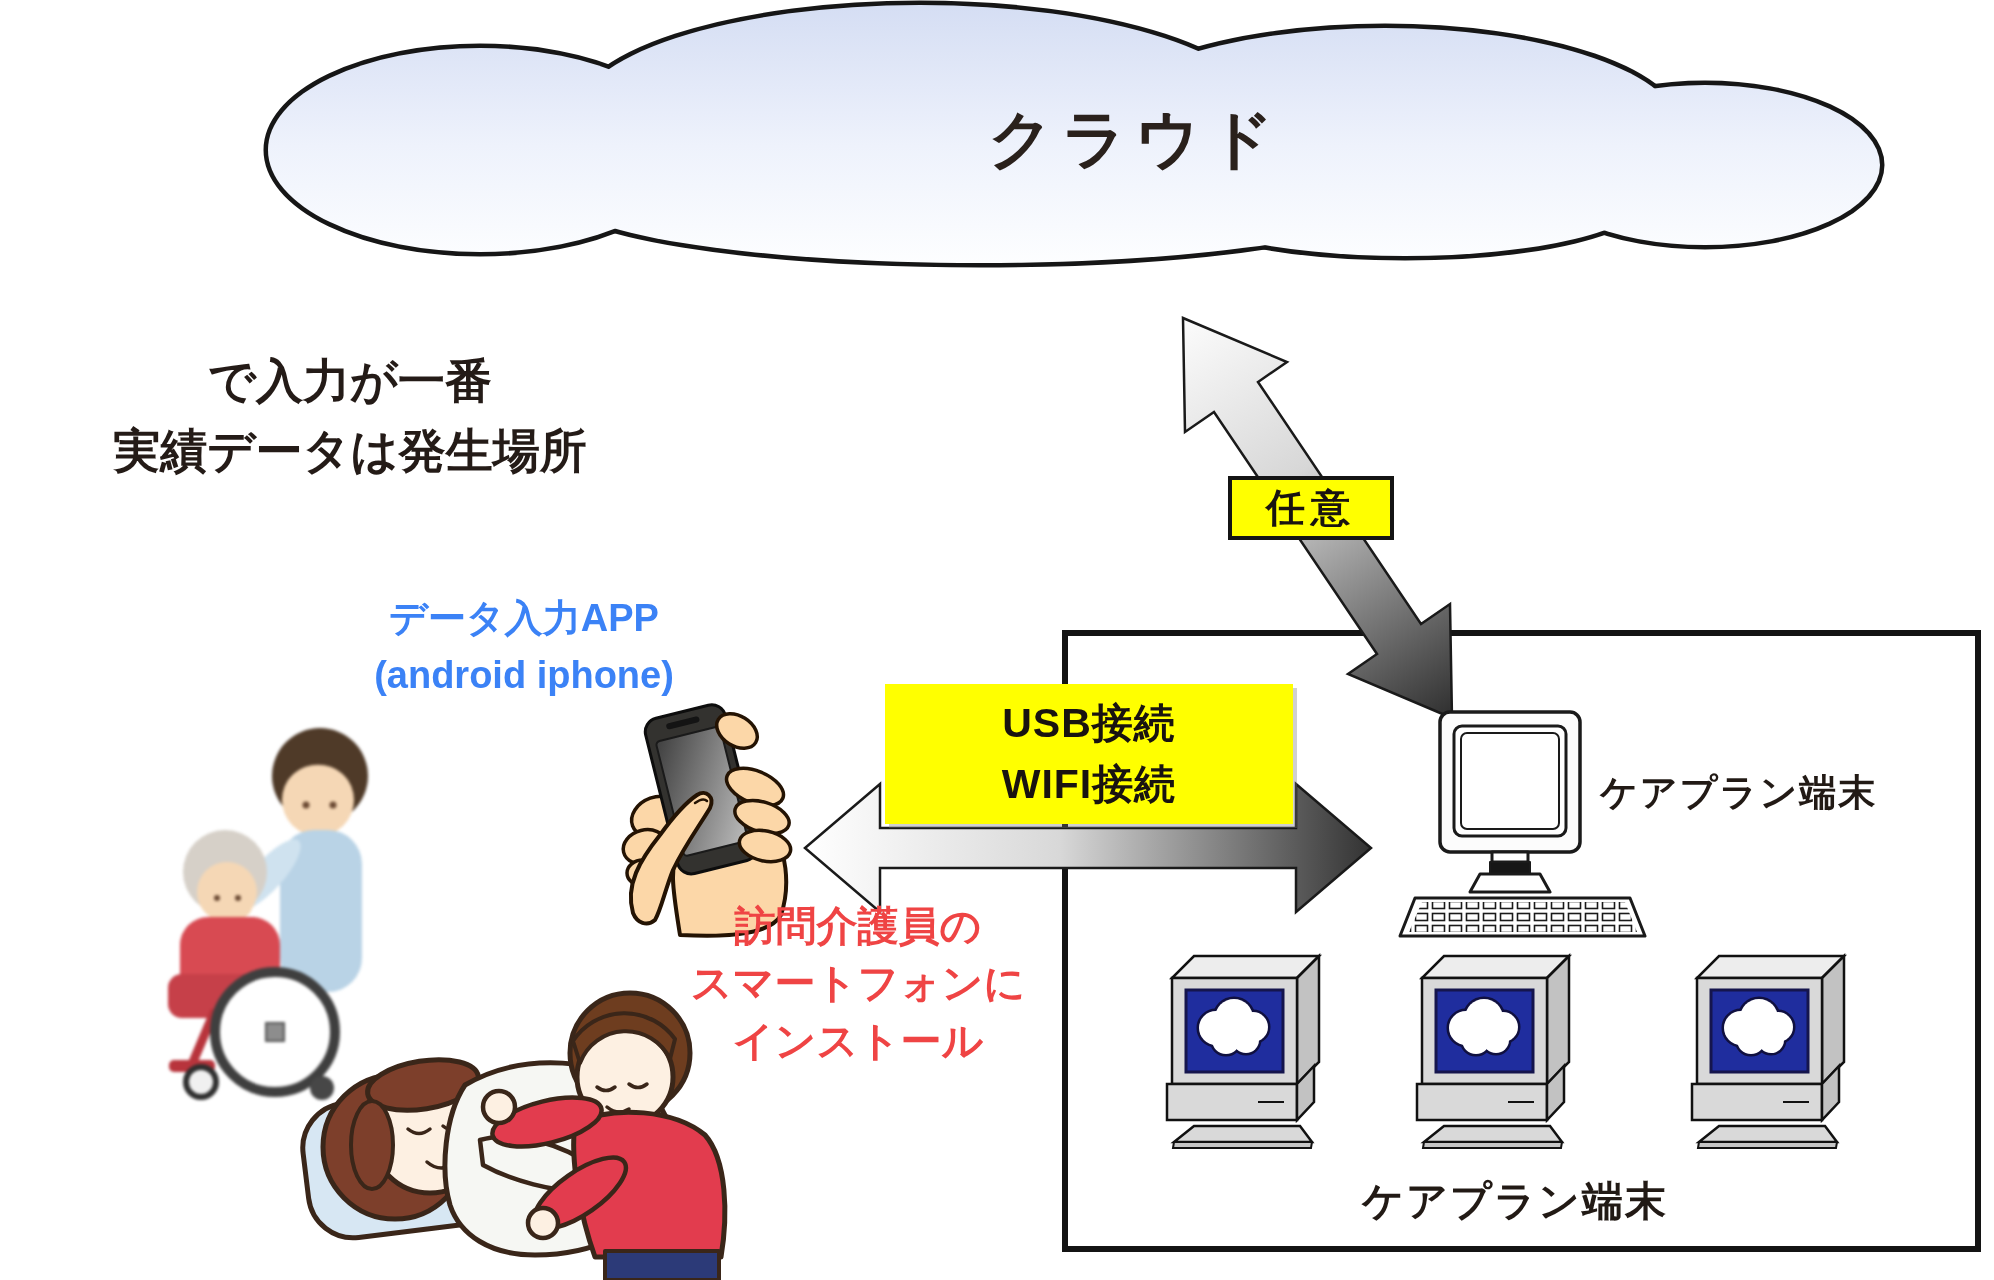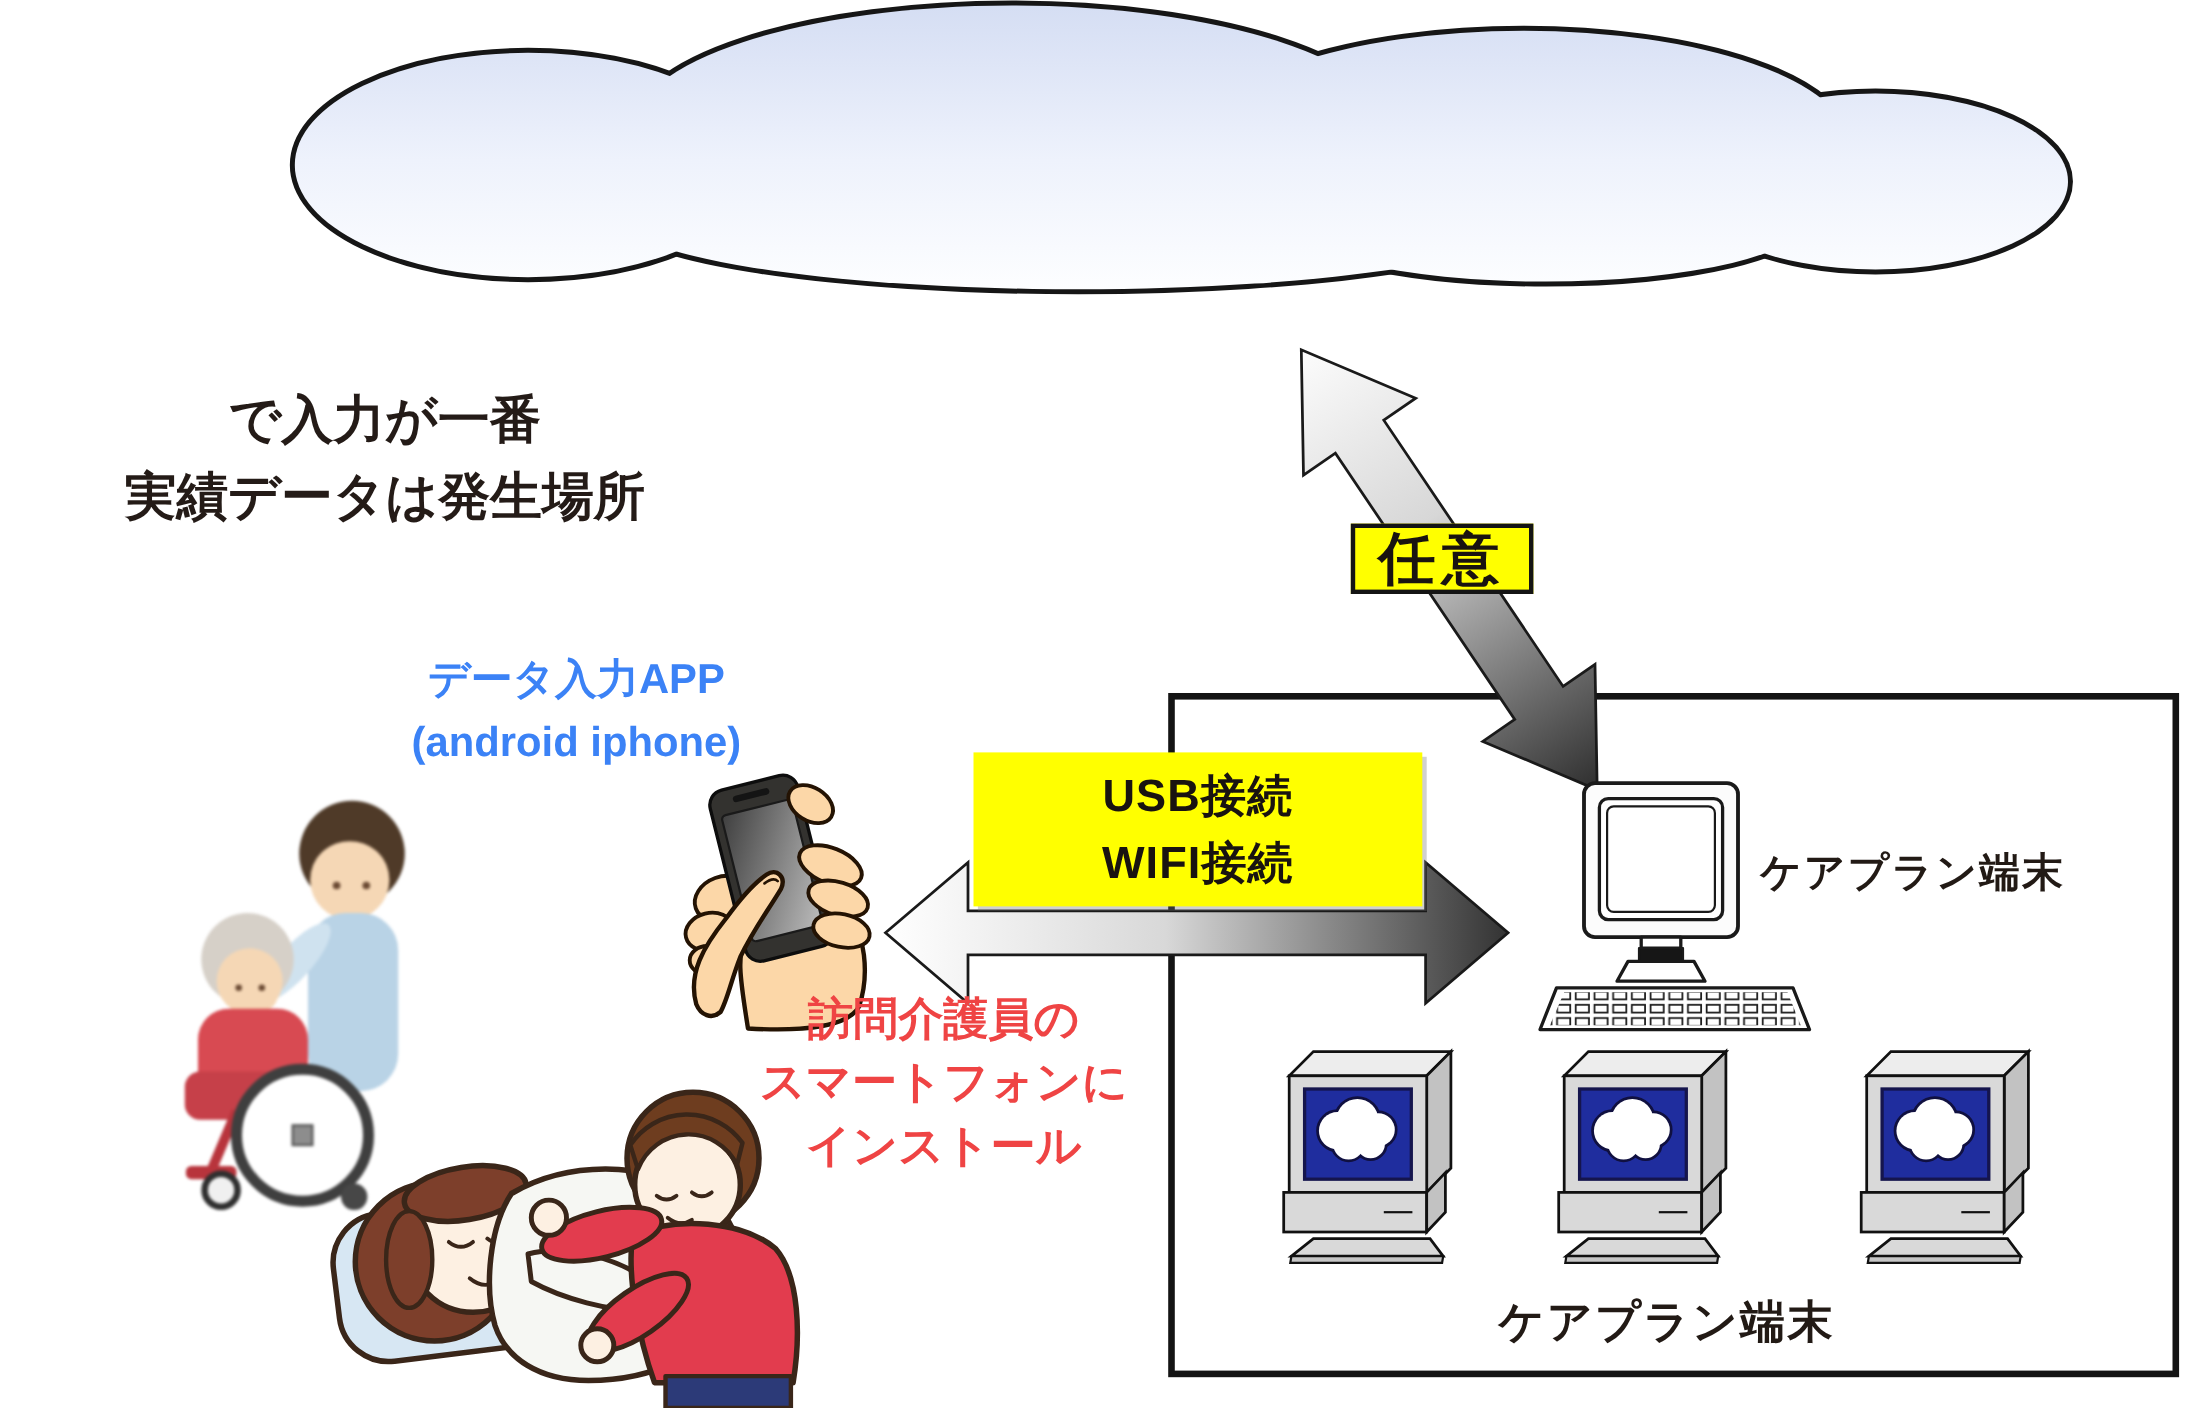--- a/index.html
+++ b/index.html
@@ -13,21 +13,21 @@
   .txt{position:absolute;z-index:4;text-align:center;white-space:nowrap;}
   .cloud-label{left:900px;top:96px;width:470px;font-size:64px;font-weight:700;letter-spacing:8px;color:#2a211c;}
   .note-left{left:40px;top:346px;width:620px;font-size:47px;font-weight:700;line-height:1.48;color:#241b17;}
   .app-note{left:264px;top:590px;width:520px;font-size:38px;font-weight:600;line-height:1.5;color:#3b82f6;}
   .install-note{left:558px;top:898px;width:600px;font-size:41px;font-weight:600;line-height:1.4;color:#ef4444;}
   .billing-label{left:1600px;top:768px;width:260px;font-size:37px;font-weight:600;letter-spacing:2px;}
   .careplan-label{left:1310px;top:1174px;width:410px;font-size:41px;font-weight:600;letter-spacing:2px;text-align:center;}
   .badge{position:absolute;z-index:3;background:#ffff00;display:flex;flex-direction:column;
          align-items:center;justify-content:center;color:#191310;}
   .optional-badge{left:1228px;top:476px;width:166px;height:64px;border:4px solid #141414;
-                  font-size:52px;font-weight:700;letter-spacing:6px;box-sizing:border-box;}
+                  font-size:39px;font-weight:700;letter-spacing:6px;box-sizing:border-box;}
   .connection-badge{left:885px;top:684px;width:408px;height:140px;font-size:41px;font-weight:600;
                     line-height:1.5;letter-spacing:1px;box-shadow:4px 4px 0 rgba(120,120,120,0.35);}
   .soft{filter:blur(1.5px);}
 </style>
 </head>
 <body>
 
 <div class="stage">
 
   <svg class="bg" width="1994" height="1280" viewBox="0 0 1994 1280">
@@ -208,20 +208,21 @@
   </svg>
 
   <div class="badge optional-badge">
     <span>任意</span>
   </div>
   <div class="badge connection-badge">
     <span>USB接続</span>
     <span>WIFI接続</span>
   </div>
 
+  <div class="txt cloud-label">クラウド</div>
 
   <div class="txt note-left">
     <div>で入力が一番</div>
     <div>実績データは発生場所</div>
   </div>
 
   <div class="txt app-note">
     <div>データ入力APP</div>
     <div>(android iphone)</div>
   </div>

